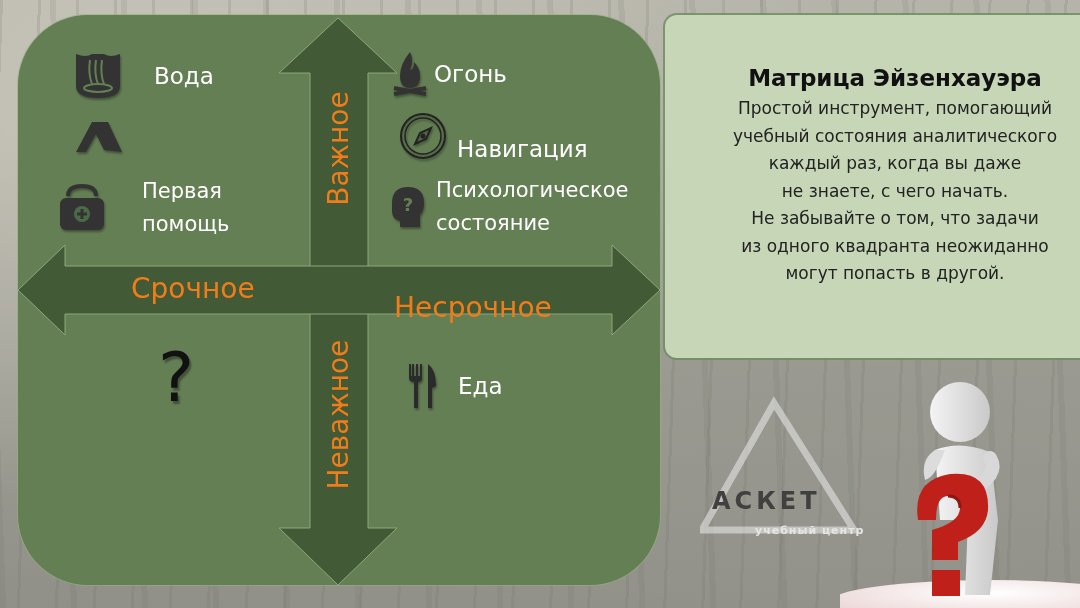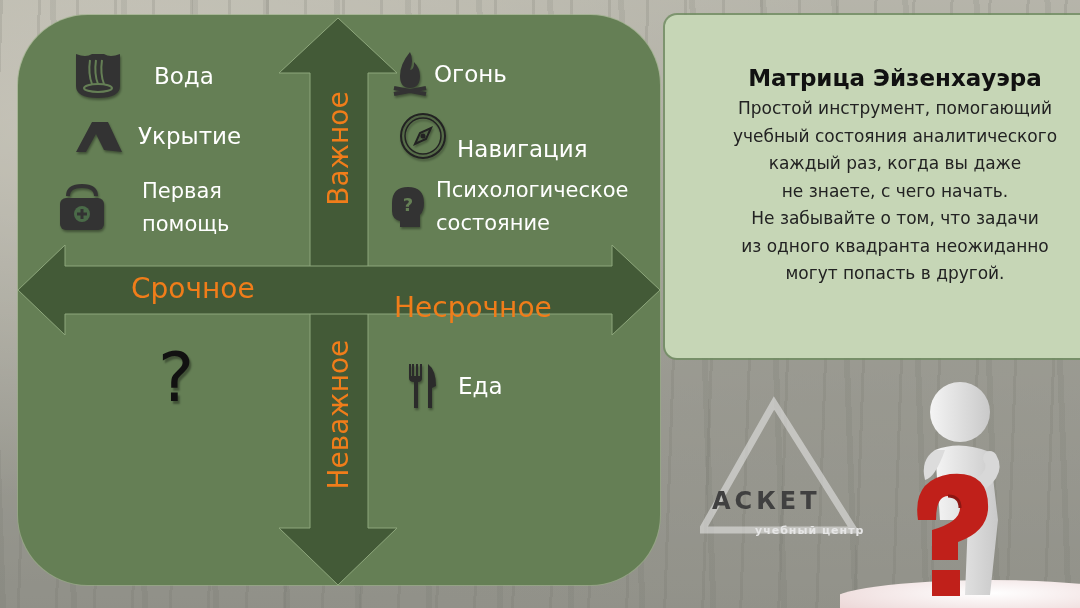--- a/index.html
+++ b/index.html
@@ -90,21 +90,20 @@
       </svg>
   </span>
   <span class="item-text" style="margin-left:16px;">Вода</span>
 </div>
 <div class="item" style="left:72px; top:110px;">
   <span class="icon">
     <svg viewBox="0 0 52 52">
         <polygon points="4,42 20,12 36,12 50,42 32,40 24,24 14,42" fill="#333"></polygon>
       </svg>
   </span>
-  <span class="item-text">Укрытие</span>
 </div>
 <div class="item" style="left:56px; top:175px;">
   <span class="icon">
     <svg viewBox="0 0 52 52">
         <path d="M12 14 Q12 4 26 4 Q40 4 40 14" stroke="#333" stroke-width="4" fill="none"></path>
       <rect x="4" y="16" width="44" height="32" rx="6" fill="#333"></rect>
       <circle cx="26" cy="32" r="8" fill="#4a6a48"></circle>
       <path d="M26 27 V37 M21 32 H31" stroke="#333" stroke-width="3"></path>
       </svg>
   </span>

